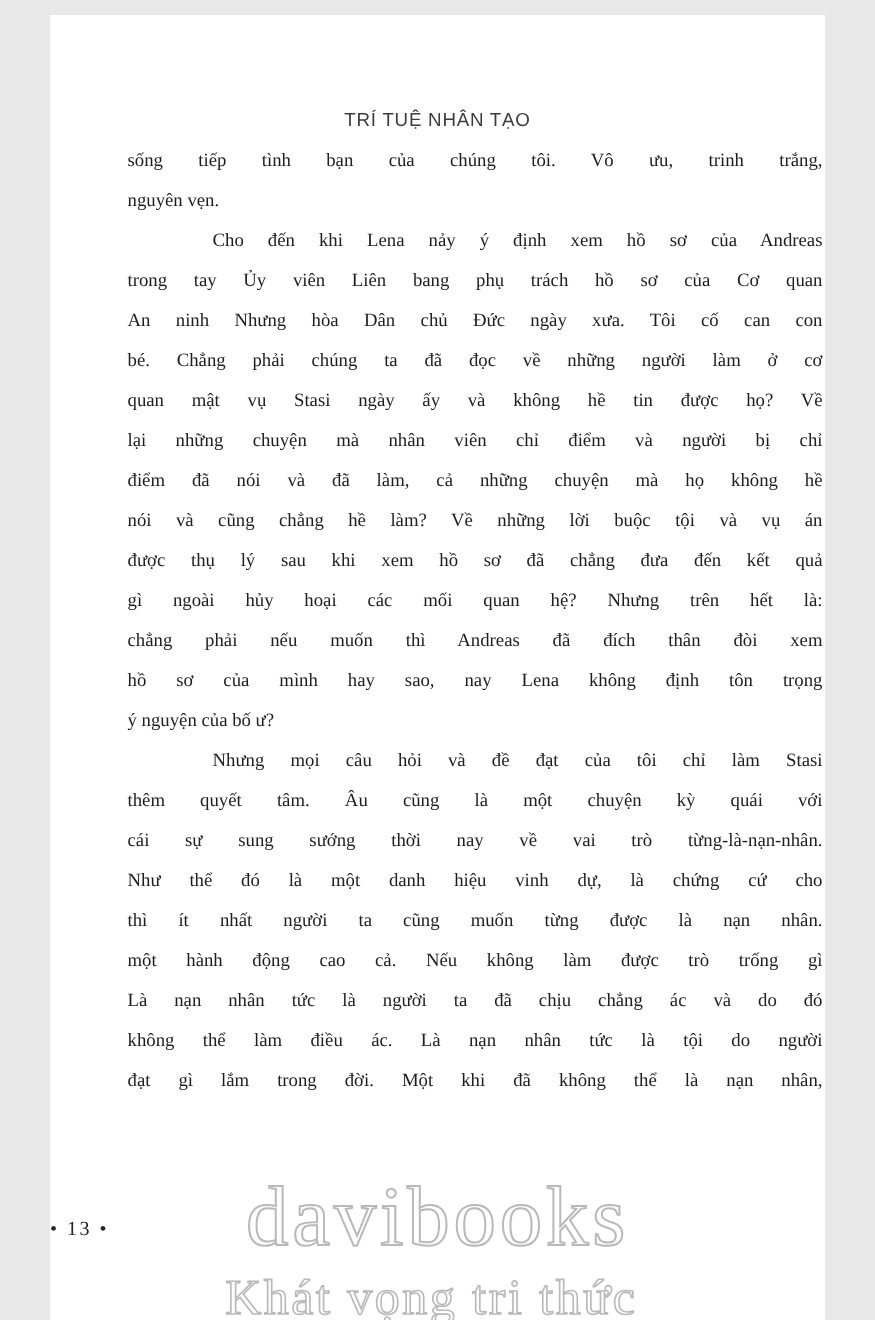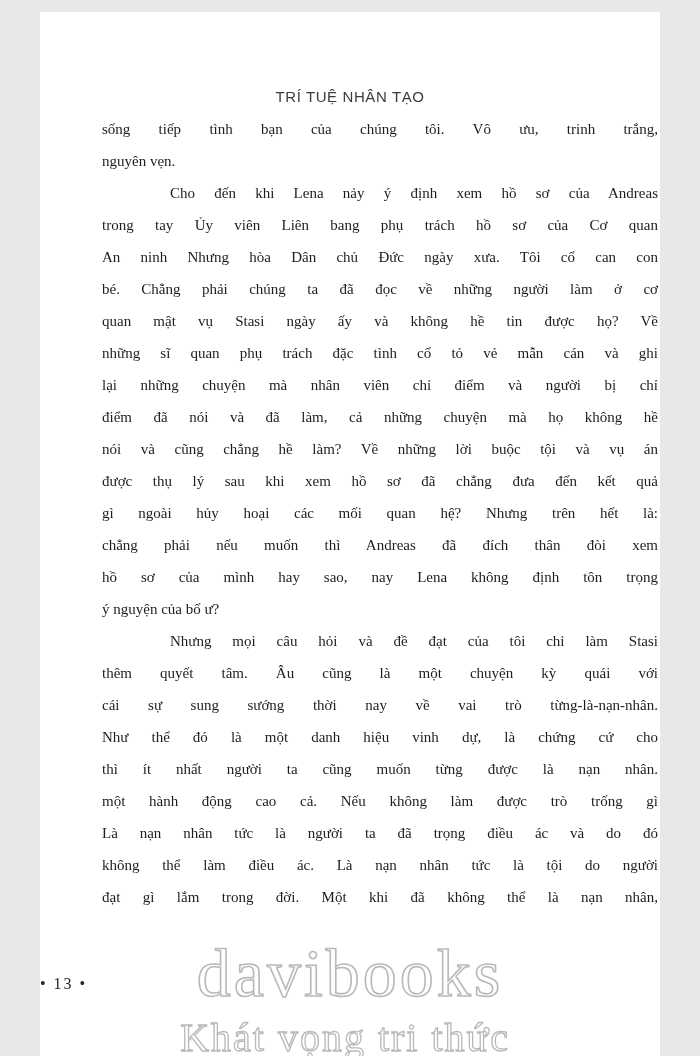--- a/index.html
+++ b/index.html
@@ -85,36 +85,35 @@
   <div class="running-head">TRÍ TUỆ NHÂN TẠO</div>
 
   <div class="text-block" id="text-block">
       <div class="line">sống tiếp tình bạn của chúng tôi. Vô ưu, trinh trắng,</div>
       <div class="line end">nguyên vẹn.</div>
       <div class="line indent">Cho đến khi Lena nảy ý định xem hồ sơ của Andreas</div>
       <div class="line">trong tay Ủy viên Liên bang phụ trách hồ sơ của Cơ quan</div>
       <div class="line">An ninh Nhưng hòa Dân chủ Đức ngày xưa. Tôi cố can con</div>
       <div class="line">bé. Chẳng phải chúng ta đã đọc về những người làm ở cơ</div>
       <div class="line">quan mật vụ Stasi ngày ấy và không hề tin được họ? Về</div>
-      <div class="line">những sĩ quan phụ trách đặc tình cố tỏ vẻ mẫn cán và ghi</div>
       <div class="line">lại những chuyện mà nhân viên chỉ điểm và người bị chỉ</div>
       <div class="line">điểm đã nói và đã làm, cả những chuyện mà họ không hề</div>
       <div class="line">nói và cũng chẳng hề làm? Về những lời buộc tội và vụ án</div>
       <div class="line">được thụ lý sau khi xem hồ sơ đã chẳng đưa đến kết quả</div>
       <div class="line">gì ngoài hủy hoại các mối quan hệ? Nhưng trên hết là:</div>
       <div class="line">chẳng phải nếu muốn thì Andreas đã đích thân đòi xem</div>
       <div class="line">hồ sơ của mình hay sao, nay Lena không định tôn trọng</div>
       <div class="line end">ý nguyện của bố ư?</div>
       <div class="line indent">Nhưng mọi câu hỏi và đề đạt của tôi chỉ làm Stasi</div>
       <div class="line">thêm quyết tâm. Âu cũng là một chuyện kỳ quái với</div>
       <div class="line">cái sự sung sướng thời nay về vai trò từng-là-nạn-nhân.</div>
       <div class="line">Như thể đó là một danh hiệu vinh dự, là chứng cứ cho</div>
       <div class="line">thì ít nhất người ta cũng muốn từng được là nạn nhân.</div>
       <div class="line">một hành động cao cả. Nếu không làm được trò trống gì</div>
-      <div class="line">Là nạn nhân tức là người ta đã trọng điều ác và do đó</div>
+      <div class="line">Là nạn nhân tức là người ta đã chịu chẳng ác và do đó</div>
       <div class="line">không thể làm điều ác. Là nạn nhân tức là tội do người</div>
       <div class="line">đạt gì lắm trong đời. Một khi đã không thể là nạn nhân,</div>
     </div>
 
   <div class="wm-brand">davibooks</div>
 
   <div class="page-number">• 13 •</div>
 
   <div class="wm-tagline">Khát vọng tri thức</div>
 

